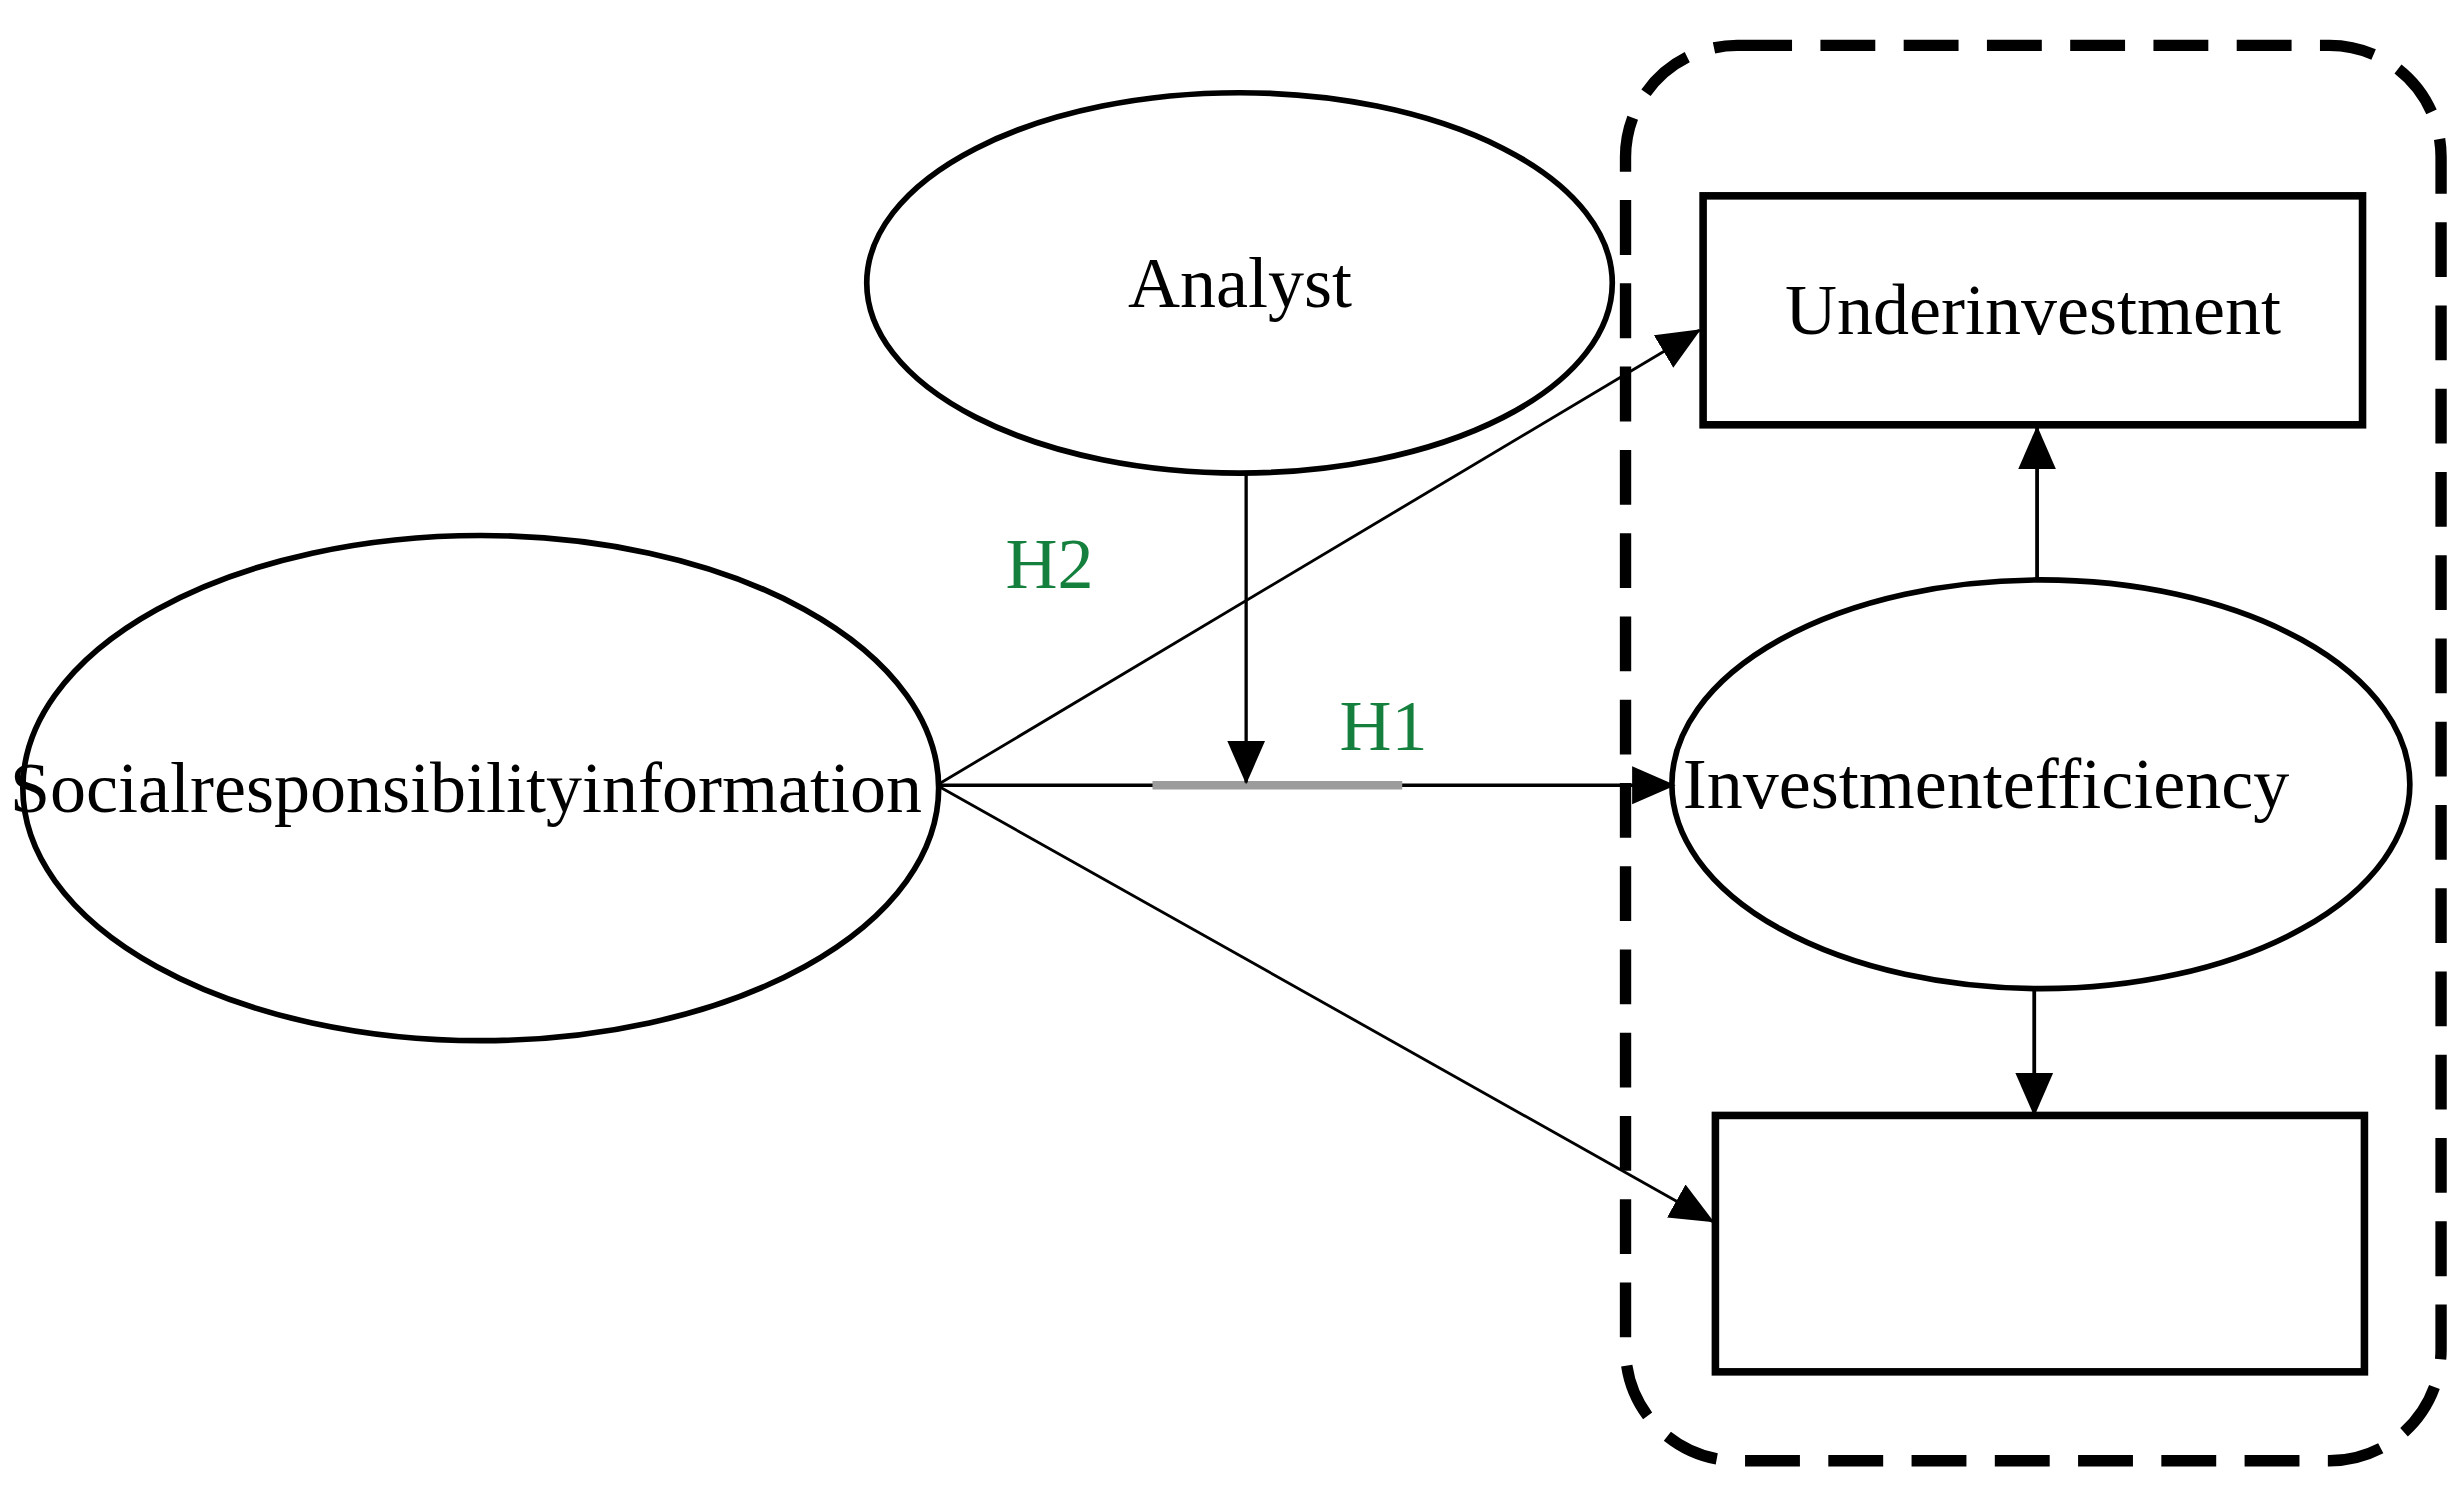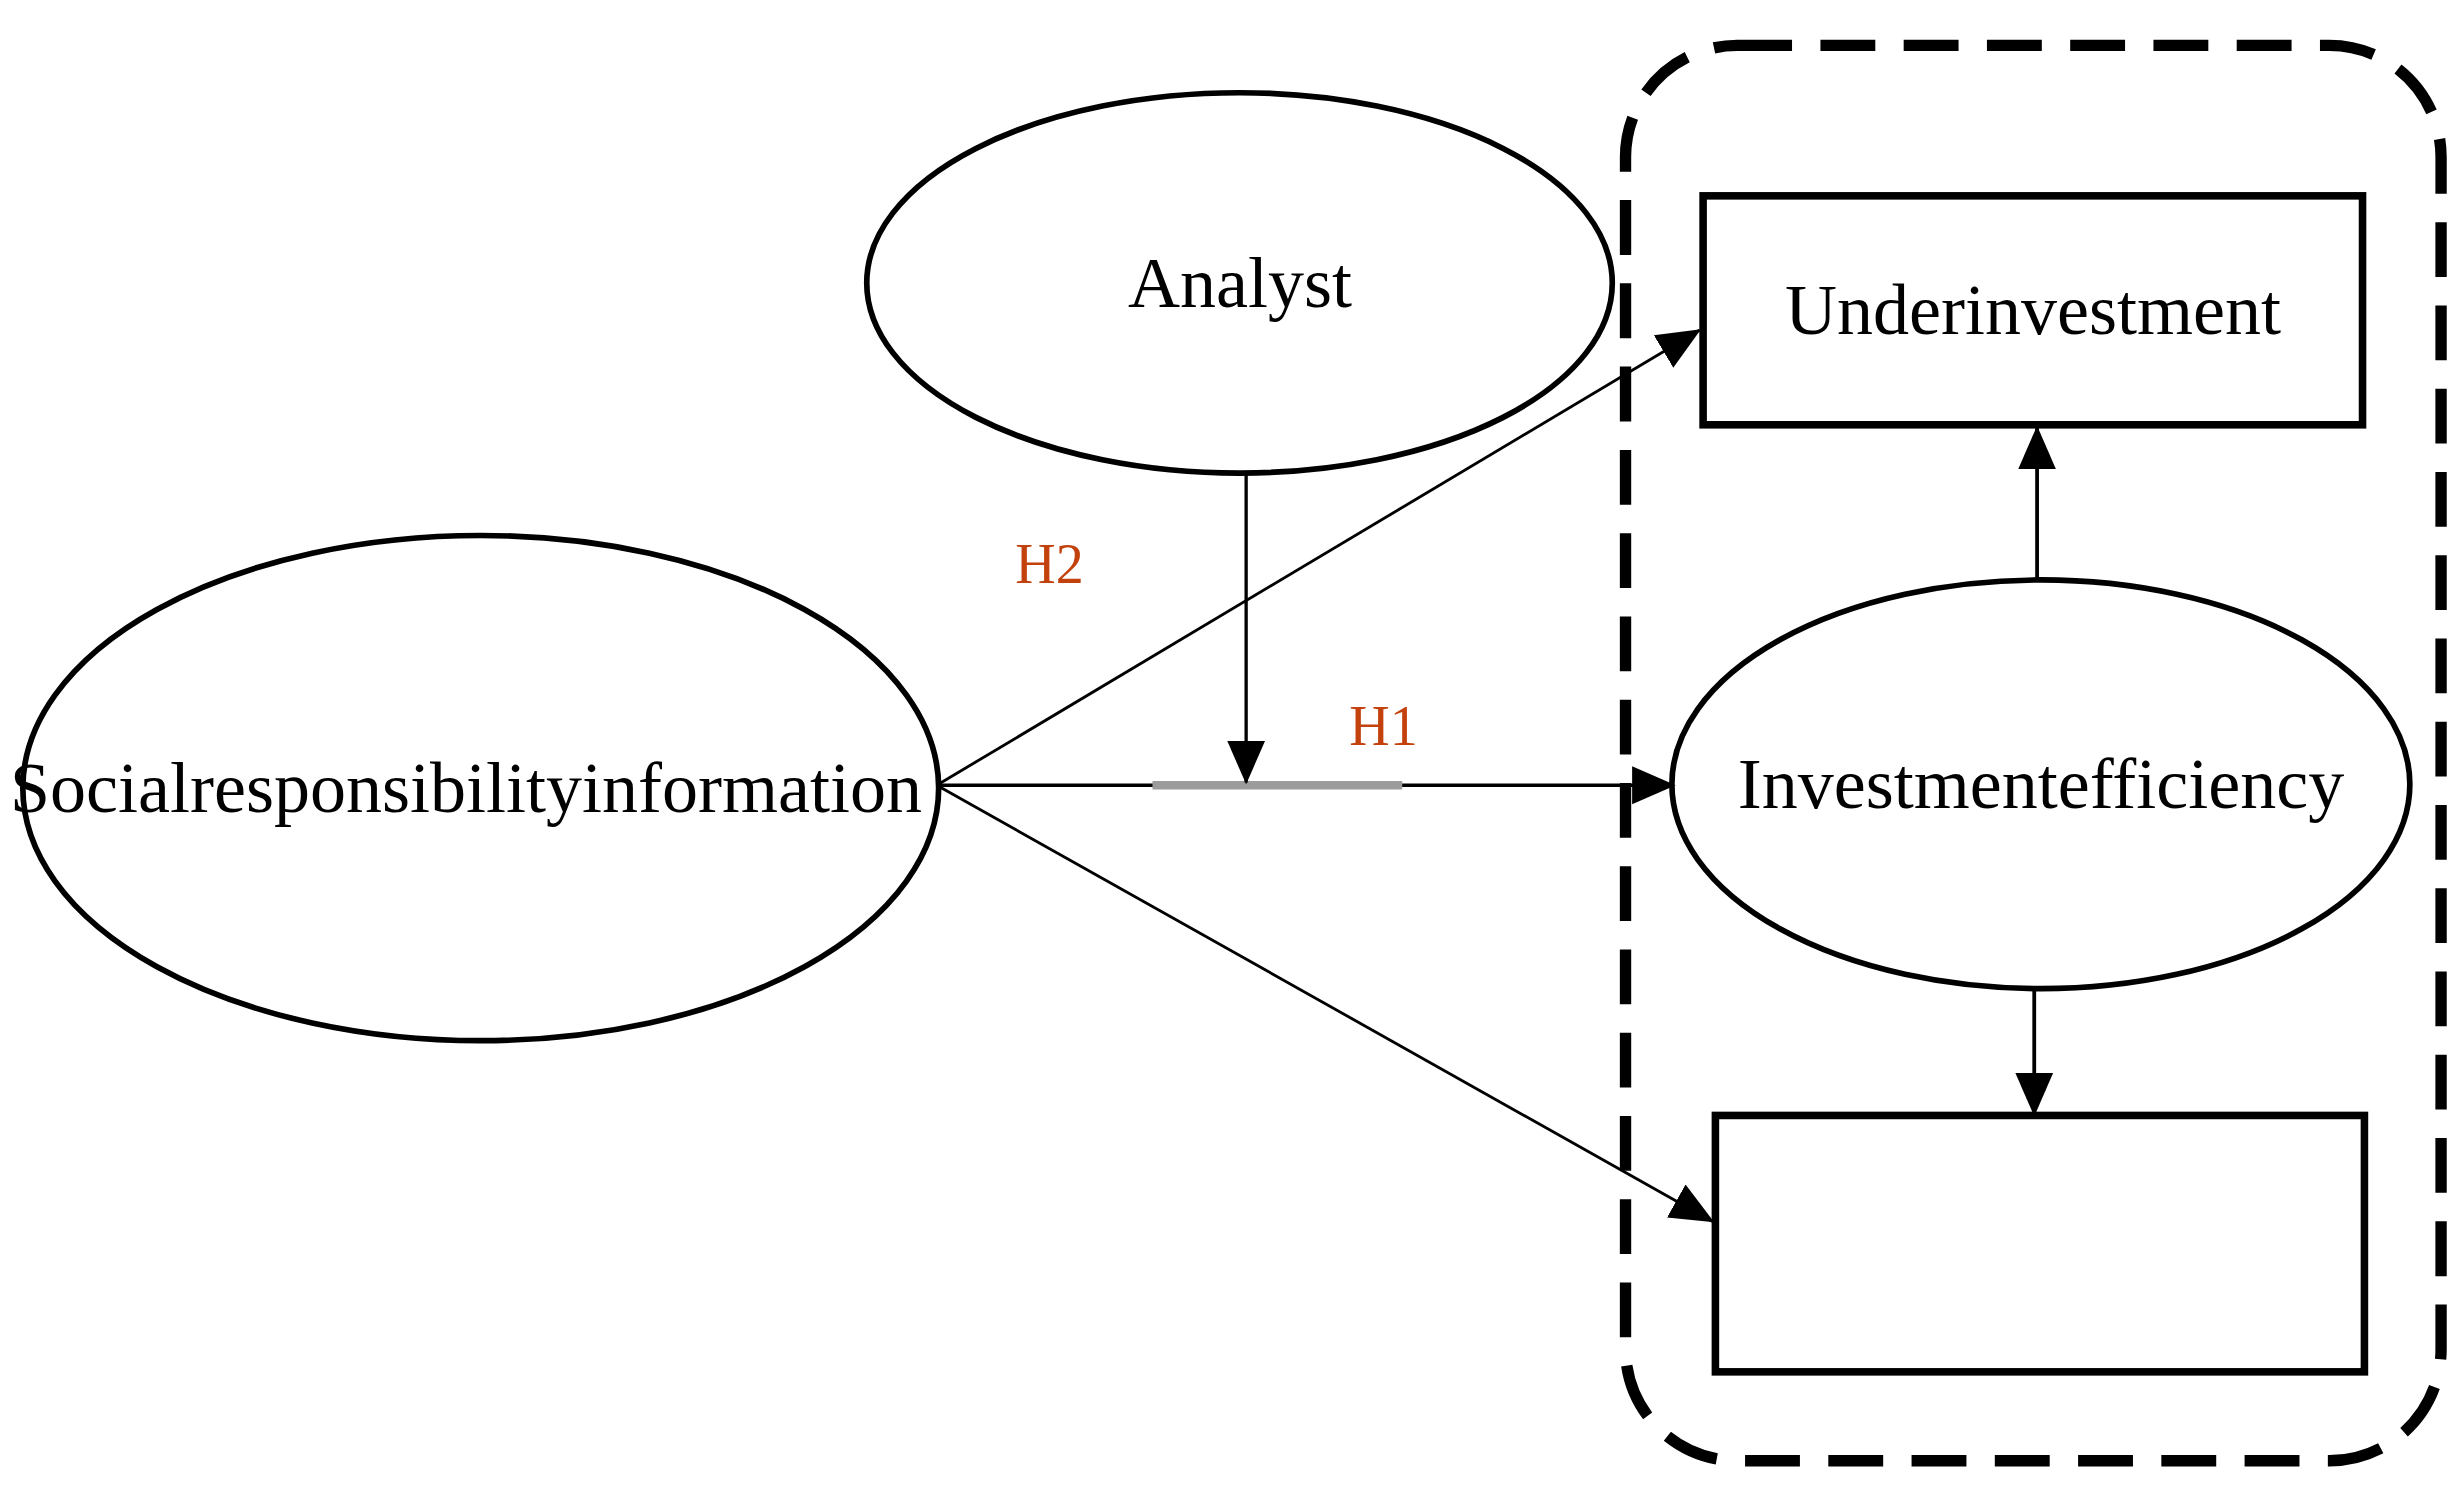--- a/index.html
+++ b/index.html
@@ -33,23 +33,23 @@
     color: #000;
     pointer-events: none;
   }
   .node-label span { display: block; }
   .edge-label {
     position: absolute;
     display: flex;
     align-items: center;
     justify-content: center;
     text-align: center;
-    font-size: 56px;
+    font-size: 72px;
     line-height: 68px;
-    color: #c2410c;
+    color: #15803d;
     pointer-events: none;
   }
 </style>
 </head>
 <body>
 
 <div class="stage">
 
   <svg width="2462" height="1492" viewBox="0 0 2602 1577">
     <defs>
@@ -84,21 +84,21 @@
   <div class="node-label" style="left:8px; top:536px; width:916px; height:505px;">
     <span>Social</span>
     <span>responsibility</span>
     <span>information</span>
   </div>
 
   <div class="node-label" style="left:867px; top:93px; width:746px; height:380px;">
     <span>Analyst</span>
   </div>
 
-  <div class="node-label" style="left:1672px; top:580px; width:738px; height:409px;">
+  <div class="node-label" style="left:1617px; top:580px; width:738px; height:409px;">
     <span>Investment</span>
     <span>efficiency</span>
   </div>
 
   <div class="node-label" style="left:1703px; top:196px; width:660px; height:229px;">
     <span>Underinvestment</span>
   </div>
 
 
   <div class="edge-label" style="left:955px; top:516px; width:189px; height:95px;">H2</div>

